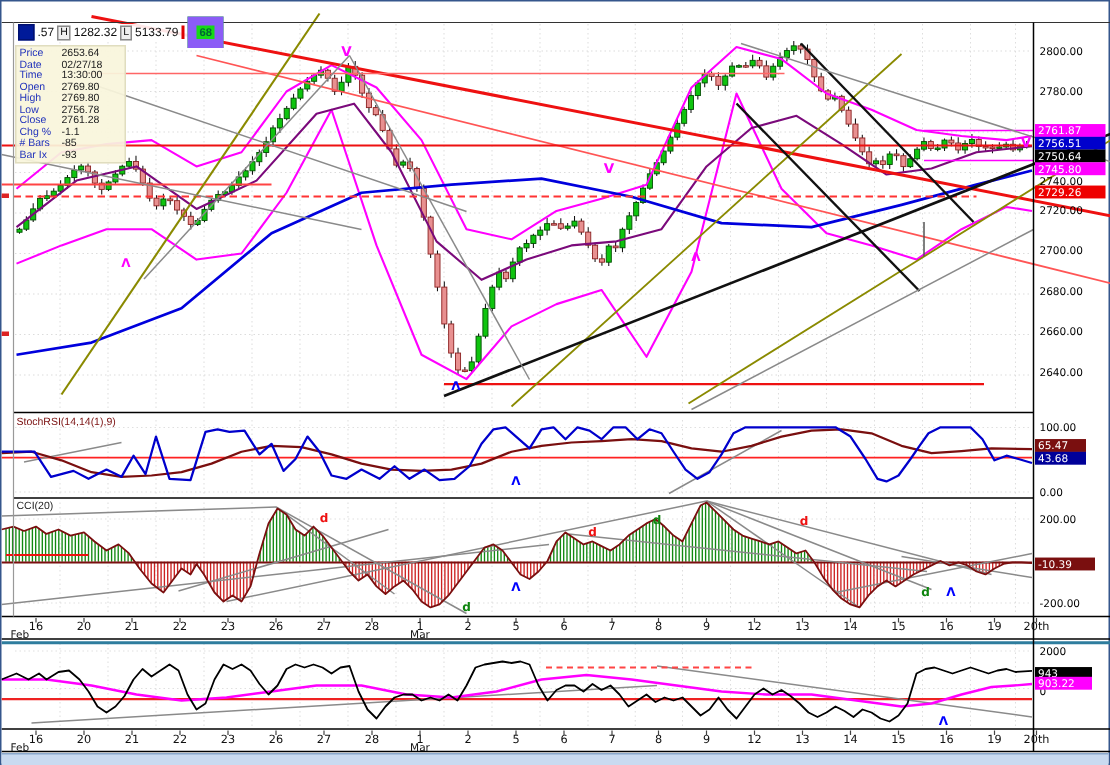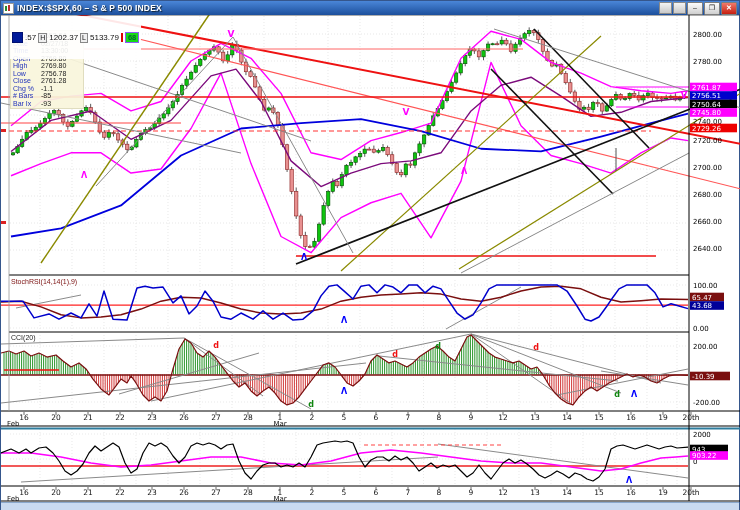--- a/index.html
+++ b/index.html
@@ -12,25 +12,25 @@
   .appicon:before{content:"";position:absolute;left:1px;top:2px;width:2px;height:5px;background:#2a8a2a;}
   .appicon:after{content:"";position:absolute;left:4px;top:1px;width:2px;height:6px;background:#c03030;}
   .title{color:#fff;font-size:8.5px;font-weight:bold;letter-spacing:.2px;text-shadow:1px 1px 1px #123;}
   .tbtns{position:absolute;right:2px;top:1px;display:flex;gap:1px;}
   .tbtn{width:11px;height:10px;background:linear-gradient(#f4f4f4,#c9c9c9);border:1px solid #8a8a8a;}
   .winbtn{width:14px;height:11px;font-size:7px;line-height:10px;text-align:center;color:#222;
     background:linear-gradient(#fdfdfd,#cfcfcf);border:1px solid #7d7d7d;border-radius:1px;}
   .winbtn.close{background:linear-gradient(#f07a6a,#c61f10);color:#fff;font-weight:bold;}
   svg.canvas{position:absolute;left:0;top:0;z-index:1;}
   .ohlc{position:absolute;left:9px;top:15px;height:11px;display:flex;align-items:center;gap:2px;
-    font-size:8px;color:#111;z-index:5;background:rgba(255,255,255,.9);padding:16px 2px;justify-content:space-between;}
+    font-size:8px;color:#111;z-index:5;background:rgba(255,255,255,.9);padding:0 2px;justify-content:space-between;}
   .bluebox{width:9px;height:9px;background:#001a99;border:1px solid #001070;display:inline-block;}
   .minibox{border:1px solid #888;background:#efefef;font-size:7px;line-height:8px;padding:0 1px;}
   .redtick{width:2px;height:9px;background:#d00;display:inline-block;}
-  .badge{background:#16d916;border:1px solid #8b5cf6;font-size:7.5px;font-weight:bold;
+  .badge{background:#16d916;border:6px solid #8b5cf6;font-size:7.5px;font-weight:bold;
     line-height:9px;padding:0 2px;color:#063;}
   .datapanel{position:absolute;left:9px;top:29px;width:68px;z-index:4;
     background:rgba(249,245,219,.93);padding:1px 2px;border:1px solid rgba(200,195,160,.5);}
   .datapanel .row{display:flex;height:7.5px;line-height:7.5px;font-size:7px;}
   .datapanel .lbl{color:#2233bb;width:28px;}
   .datapanel .val{color:#222;}
   .paneltag{position:absolute;font-size:7px;z-index:4;}
   #stoch-label{left:10px;top:277px;color:#7a1010;}
   #cci-label{left:10px;top:333px;color:#222;}
   .bottomframe{position:absolute;left:0;top:501px;width:100%;height:7px;background:#c9daf0;
@@ -951,37 +951,26 @@
         <line x1="0" y1="410" x2="740" y2="410" stroke="#000" stroke-width="1"></line>
         <line x1="0" y1="425" x2="740" y2="425" stroke="#000" stroke-width="1"></line>
         <line x1="0" y1="427.5" x2="740" y2="427.5" stroke="#2e7d9e" stroke-width="2"></line>
         <line x1="0" y1="485" x2="740" y2="485" stroke="#000" stroke-width="1"></line>
         <line x1="0" y1="500" x2="740" y2="500" stroke="#000" stroke-width="1"></line>
         <line x1="688" y1="14" x2="688" y2="500" stroke="#000" stroke-width="1"></line>
         <line x1="8" y1="14" x2="8" y2="410" stroke="#999" stroke-width="0.8"></line>
       </g>
     </svg>
 
-  <div class="titlebar">
-    <span class="appicon"></span>
-    <span class="title">INDEX:$SPX,60 – S &amp; P 500 INDEX</span>
-    <span class="tbtns">
-      <span class="tbtn"></span>
-      <span class="tbtn"></span>
-      <span class="winbtn">–</span>
-      <span class="winbtn">❐</span>
-      <span class="winbtn close">✕</span>
-    </span>
-  </div>
 
   <div class="ohlc">
     <span class="bluebox"></span>
     <span>.57</span>
     <span class="minibox">H</span>
-    <span>1202.37</span>
+    <span>1282.32</span>
     <span class="minibox">L</span>
     <span>5133.79</span>
     <span class="redtick"></span>
     <span class="badge">68</span>
   </div>
 
   <div class="datapanel" id="data-panel">
       <div class="row">
         <span class="lbl">Price</span>
         <span class="val">2653.64</span>

